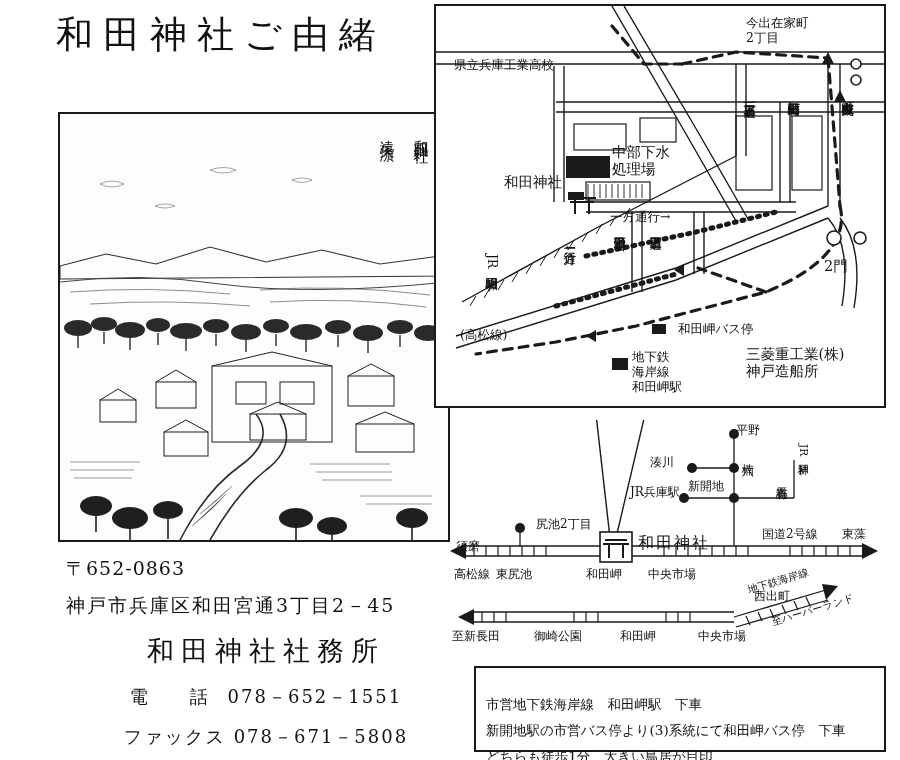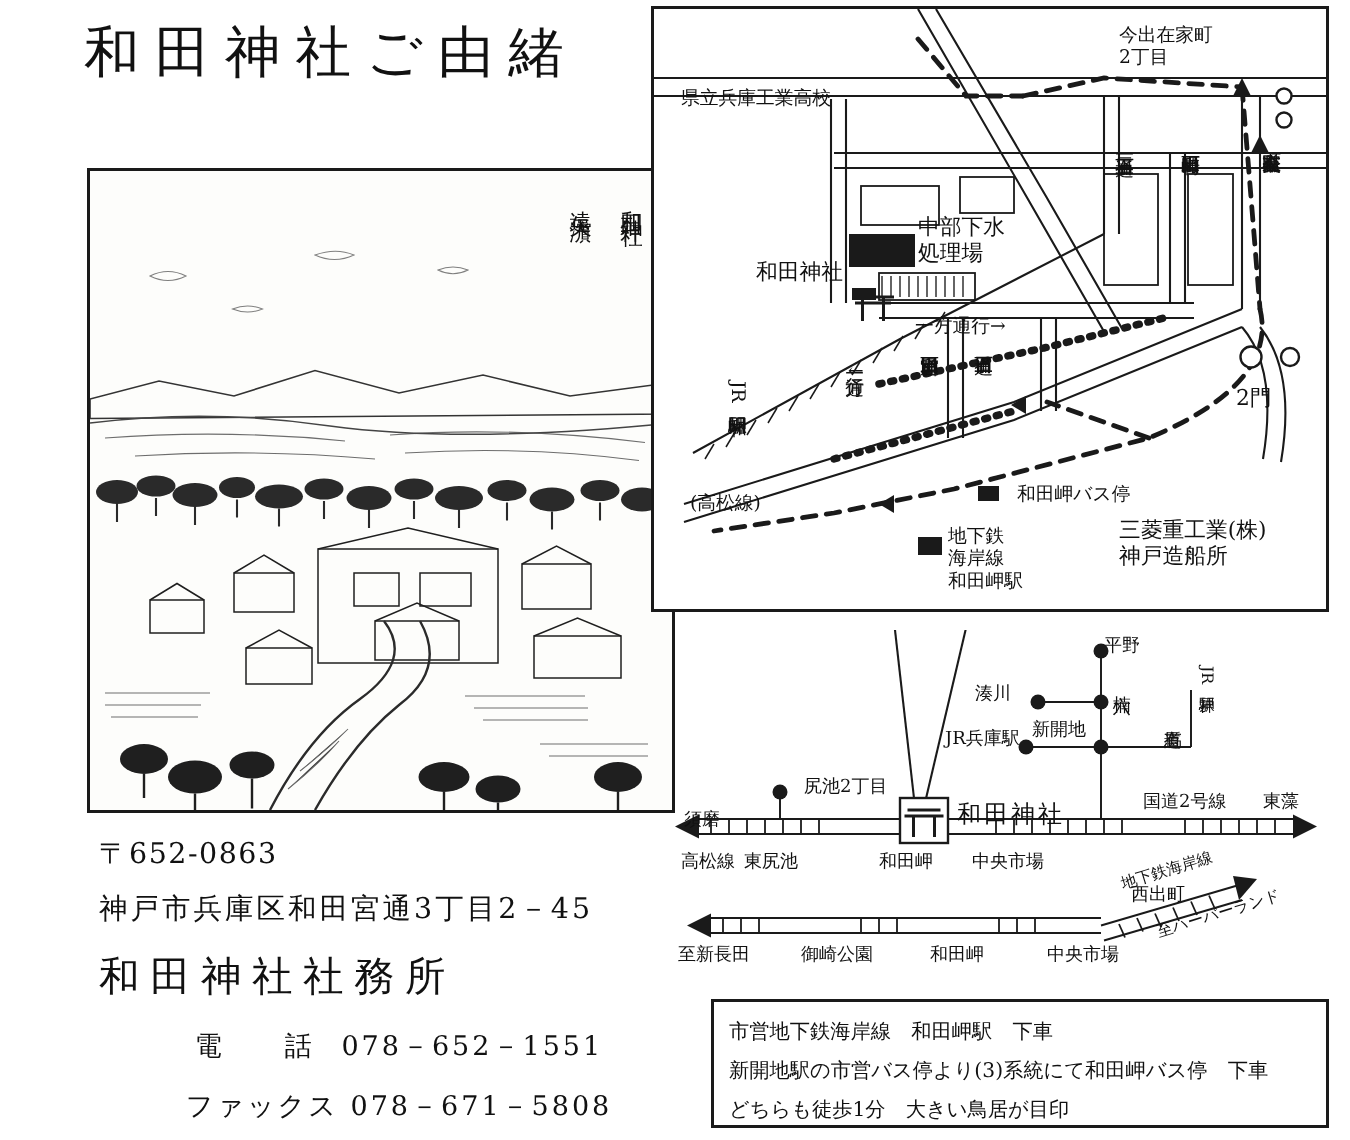--- a/index.html
+++ b/index.html
@@ -39,21 +39,21 @@
     font-size:15px; letter-spacing:3px;
     line-height:26px;
     font-family:"DejaVu Serif", serif;
     white-space:pre;
   }
   .pic-caption.two { right:48px; top:14px; }
 
   .addr-block { position:absolute; left:18px; top:556px; width:400px; }
   .addr-zip { font-size:19px; letter-spacing:1px; font-family:"DejaVu Serif", serif; }
   .addr-line { font-size:19px; letter-spacing:2px; margin-top:11px; font-family:"DejaVu Serif", serif; }
-  .addr-office { font-size:27px; letter-spacing:7px; margin-top:14px; text-align:left; font-family:Liberation Mono, monospace;}
+  .addr-office { font-size:27px; letter-spacing:7px; margin-top:14px; text-align:center; font-family:Liberation Mono, monospace;}
   .tel-row { font-size:18px; margin-top:16px; text-align:center; letter-spacing:2px; font-family:"DejaVu Serif", serif;}
   .tel-row .lbl { letter-spacing:12px; }
   .tel-row.fax .lbl { letter-spacing:2px; }
 
   
   .right { position:absolute; left:430px; top:0; width:470px; height:760px; }
 
   .map-box {
     position:absolute; left:4px; top:4px; width:452px; height:404px;
     border:2px solid #1a1a1a; background:#ffffff; overflow:hidden;
@@ -73,21 +73,21 @@
     position:absolute; font-family:"DejaVu Serif", serif;
     font-size:12px; line-height:1.15; white-space:pre; color:#111;
   }
   .rail-label.v { writing-mode:vertical-rl; }
   .rail-label.big { font-size:16px; letter-spacing:2px; }
   .rail-label.sm { font-size:10.5px; }
 
   .note-box {
     position:absolute; left:44px; top:666px; width:412px; height:86px;
     border:2px solid #1a1a1a; background:#fff;
-    padding:7px 10px;
+    padding:23px 10px;
   }
   .note-line {
     font-family:"DejaVu Serif", serif;
     font-size:13.5px; line-height:26px; white-space:pre;
   }
   svg { display:block; }
 </style>
 </head>
 <body>
 

